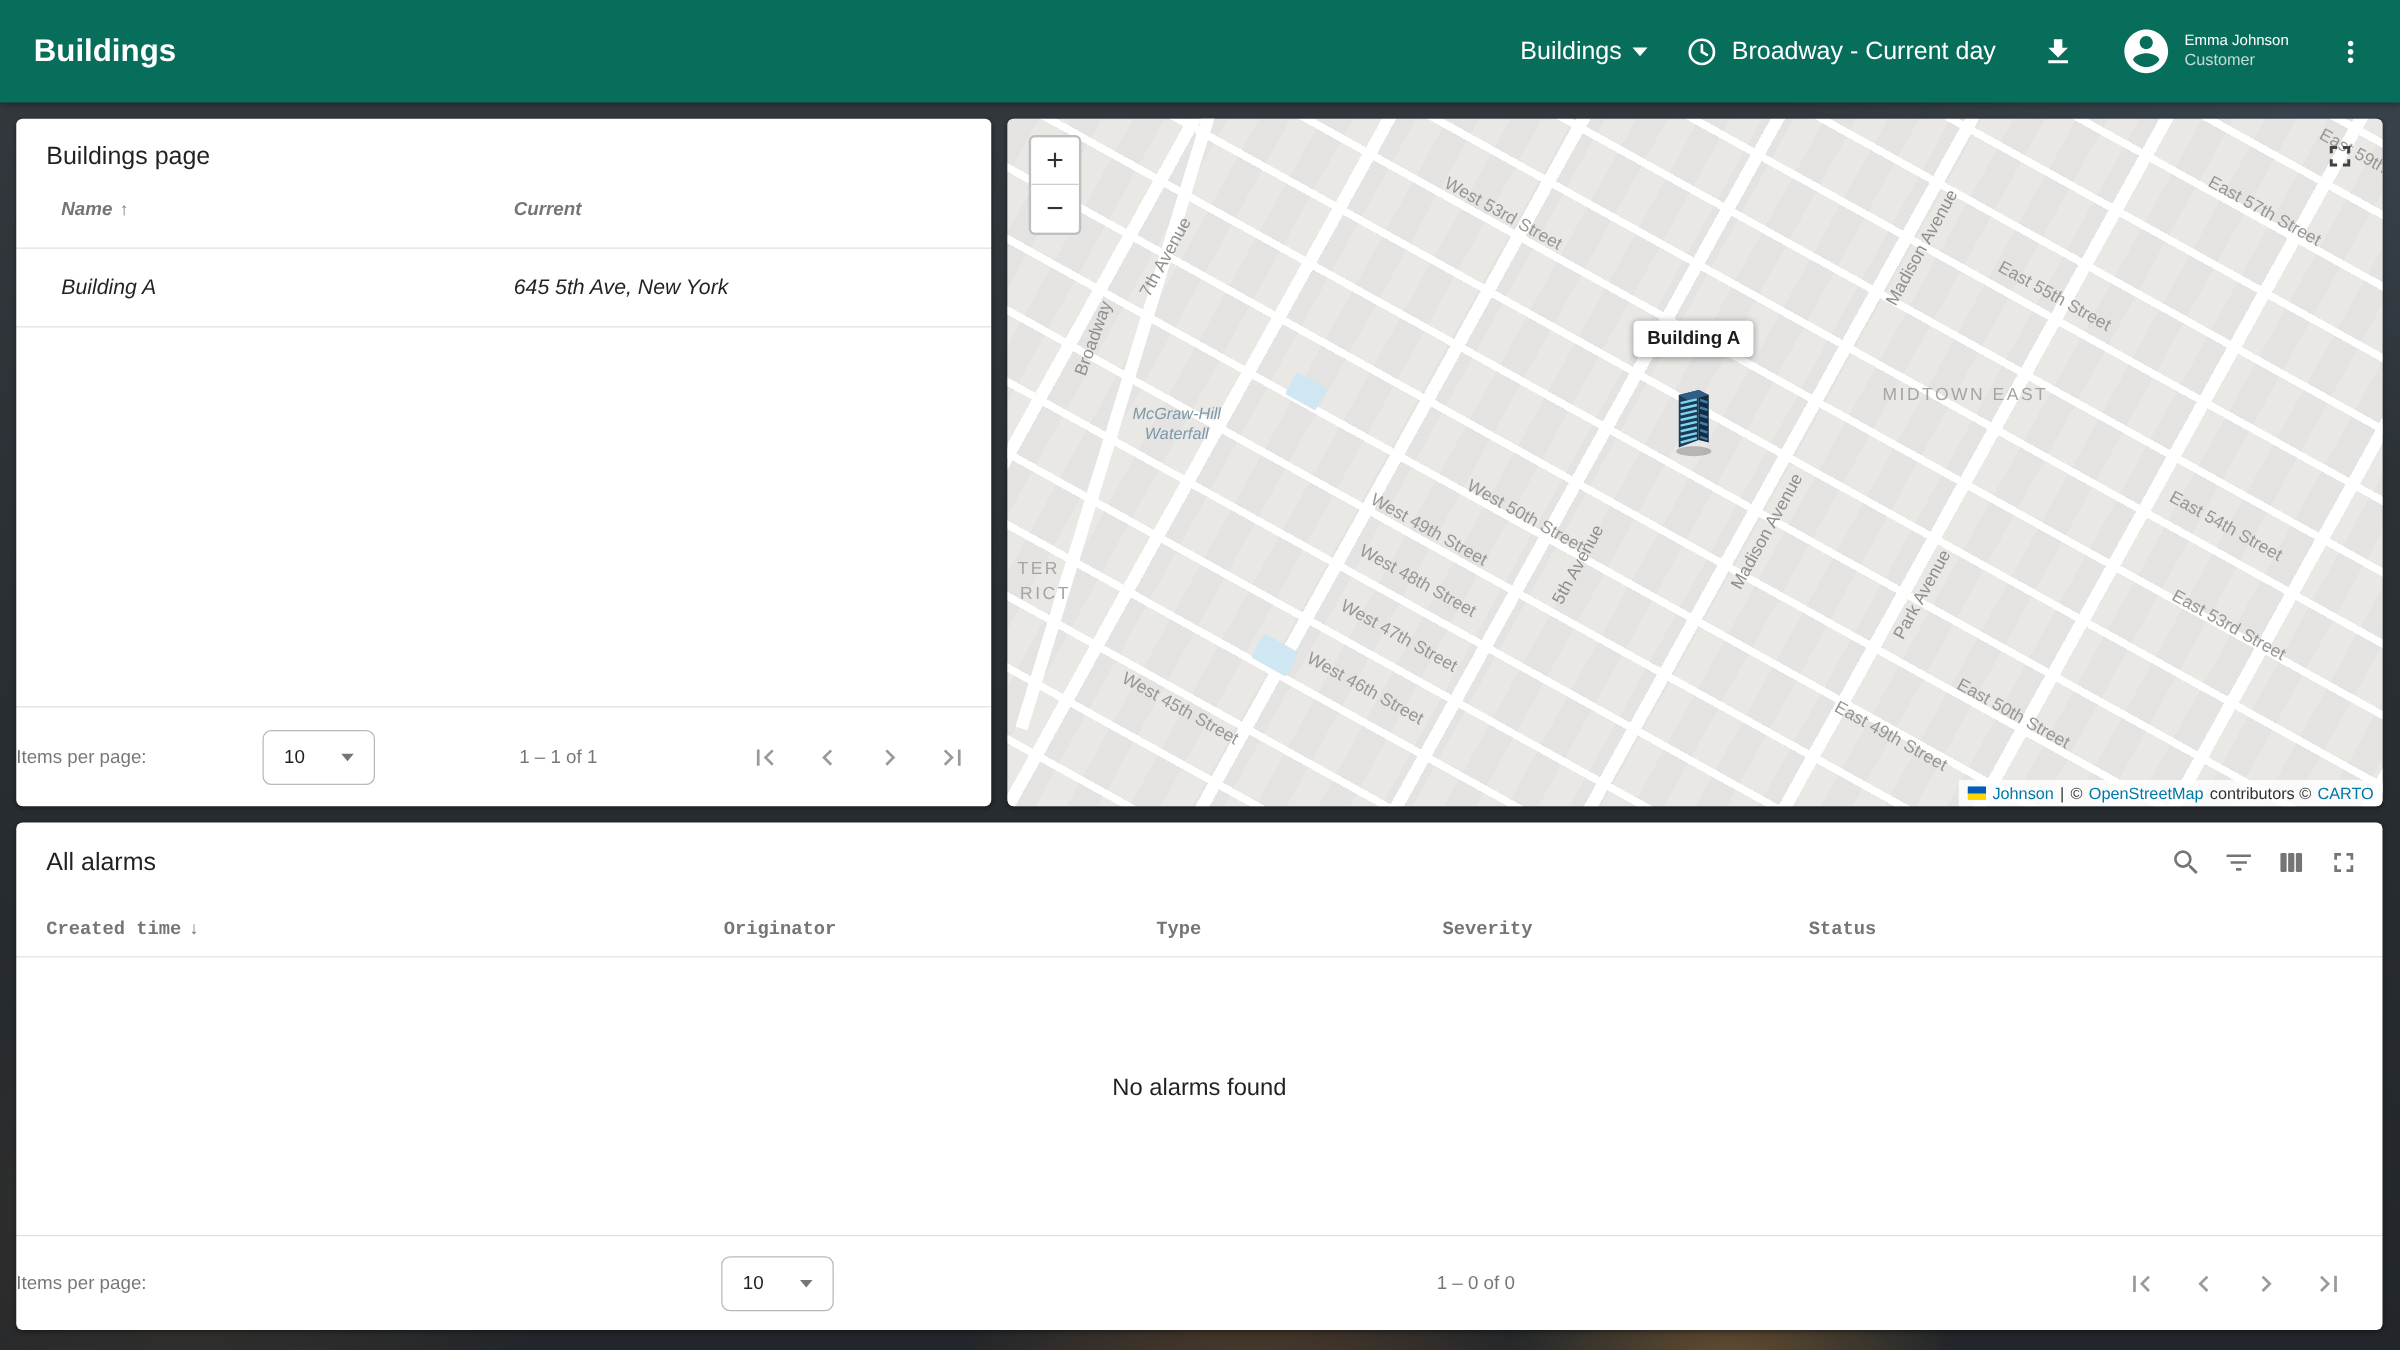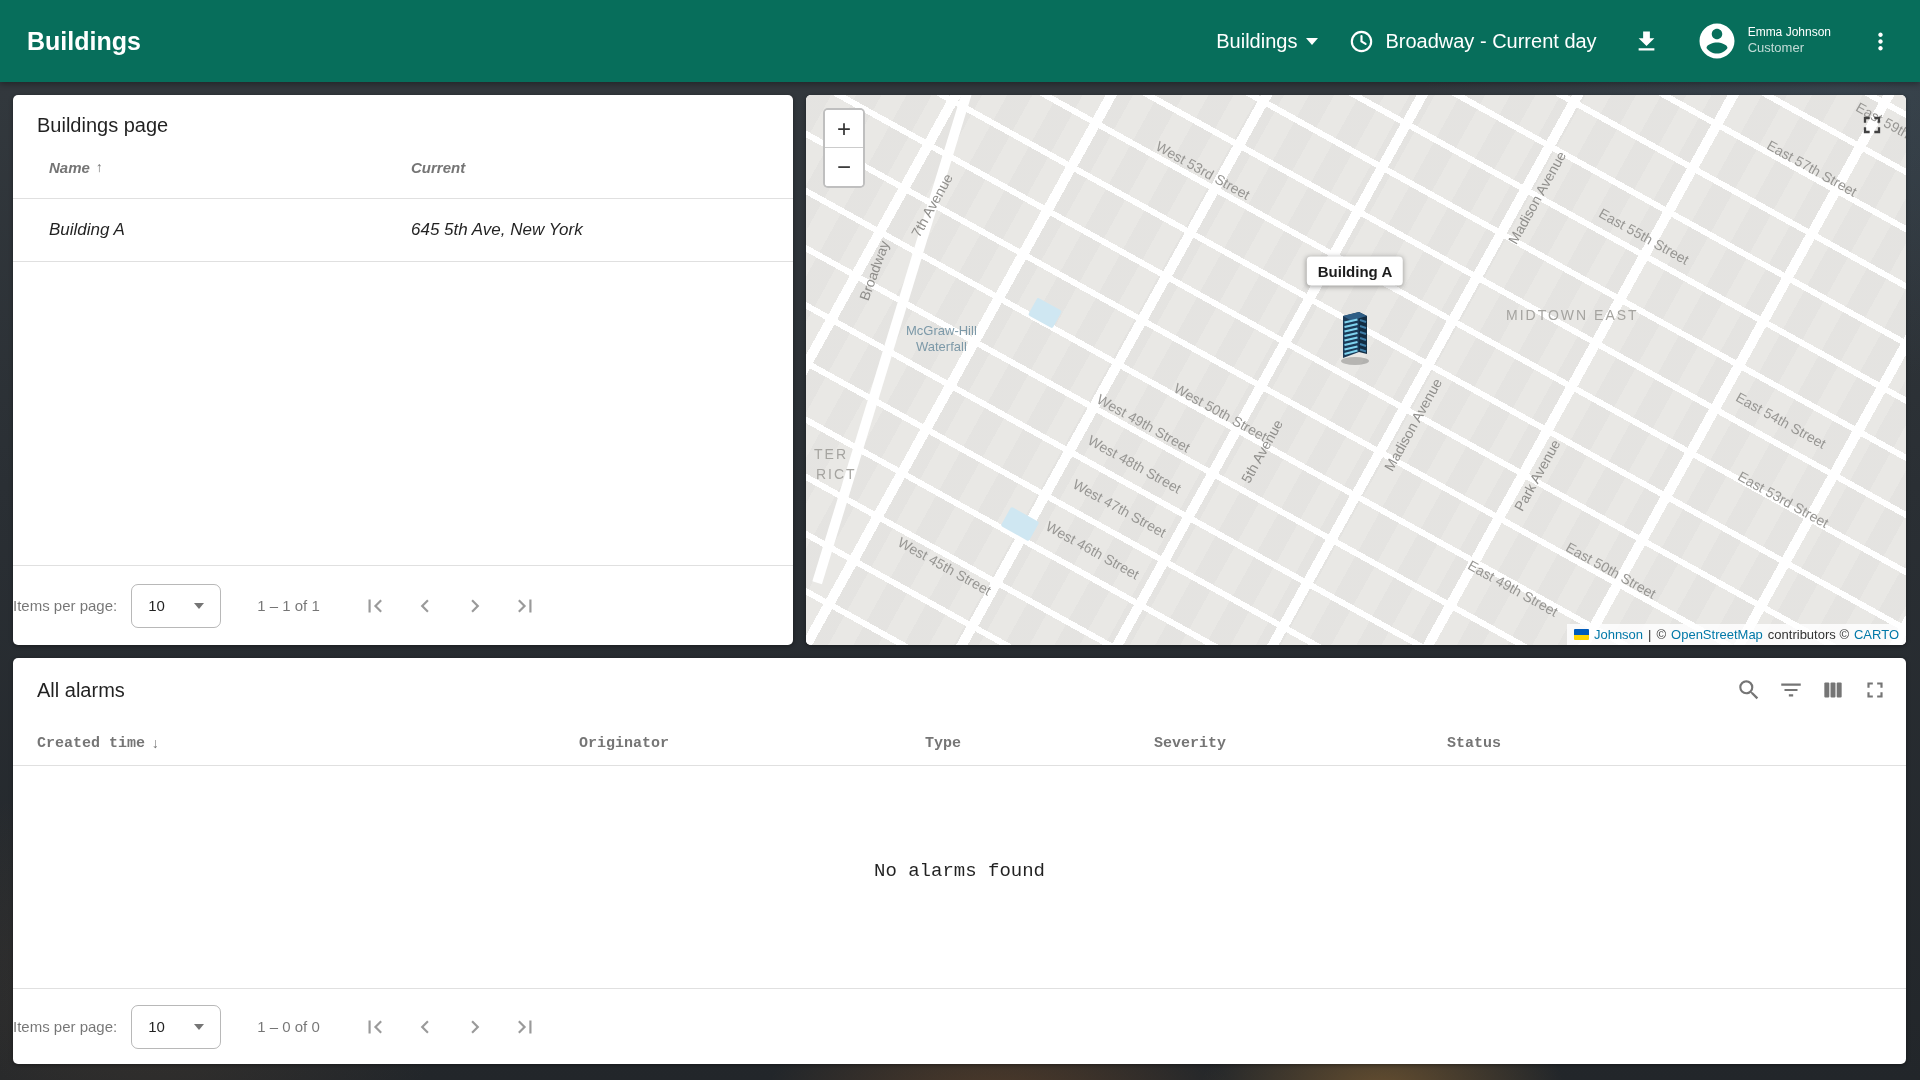--- a/index.html
+++ b/index.html
@@ -38,21 +38,21 @@
 
   
   .grid2{display:grid;grid-template-columns:362px 1fr;align-items:center;padding-left:36px;box-sizing:border-box;font-style:italic;}
   .thead{height:63px;border-bottom:1px solid rgba(0,0,0,.12);color:#757575;font-size:15px;font-weight:700;}
   .th{display:flex;align-items:center;gap:6px;cursor:pointer;}
   .sort-arrow{font-size:14px;color:#757575;}
   .trow{height:63px;border-bottom:1px solid rgba(0,0,0,.12);font-size:17px;color:rgba(0,0,0,.87);cursor:pointer;}
   .spacer{flex:1;}
 
   
-  .paginator{display:flex;align-items:center;justify-content:flex-start;gap:10px;height:80px;
+  .paginator{display:flex;align-items:center;justify-content:space-between;gap:10px;height:80px;
     border-top:1px solid rgba(0,0,0,.12);padding-right:14px;color:rgba(0,0,0,.54);font-size:15px;box-sizing:border-box;margin-top:12px;}
   .pg-label{margin-right:4px;}
   .pg-select{display:flex;align-items:center;justify-content:space-between;width:90px;height:44px;
     border:1px solid rgba(0,0,0,.28);border-radius:7px;padding:0 16px 0 16px;box-sizing:border-box;
     color:rgba(0,0,0,.87);cursor:pointer;margin-right:26px;}
   .pg-select .caret{color:#757575;border-left-width:5px;border-right-width:5px;border-top-width:6px;}
   .pg-range{margin-right:28px;}
   .pg-btns{display:flex;align-items:center;gap:16px;}
   .pg-btn{background:none;border:none;padding:4px;cursor:pointer;display:flex;}
   .pg-btn svg{fill:#9a9a9a;}
@@ -65,21 +65,21 @@
       repeating-linear-gradient(119deg, rgba(0,0,0,0.018) 0 22px, rgba(0,0,0,0) 22px 44px),
       #e9e8e5;}
   .broadway{position:absolute;left:88px;top:-60px;width:10px;height:560px;background:#fff;transform:rotate(17deg);}
   .water{position:absolute;background:#cfe7f2;transform:rotate(29deg);border-radius:2px;}
   .water.w1{left:225px;top:208px;width:28px;height:20px;}
   .water.w2{left:198px;top:418px;width:32px;height:22px;}
 
   .map-label{position:absolute;color:#979693;font-size:14px;white-space:pre;transform-origin:0 0;pointer-events:none;}
   .map-label.avenue{color:#8f8e8b;}
   .map-label.district{color:#a5a4a0;letter-spacing:2px;font-size:14px;}
-  .map-label.poi{color:#7c99a8;font-size:13px;white-space:pre-line;text-align:center;line-height:1.25;}
+  .map-label.poi{color:#7c99a8;font-size:13px;font-style:italic;white-space:pre-line;text-align:center;line-height:1.25;}
 
   .marker-tooltip{position:absolute;left:549px;top:176px;transform:translate(-50%,-50%);
     background:#fff;border-radius:4px;padding:6px 11px;font-size:15px;font-weight:700;color:#1c1c1c;
     box-shadow:0 1px 5px rgba(0,0,0,.35);cursor:pointer;}
   .marker-icon{position:absolute;left:527px;top:211px;width:44px;height:60px;cursor:pointer;}
 
   .zoom-ctl{position:absolute;left:17px;top:13px;width:38px;border:2px solid rgba(0,0,0,.25);border-radius:5px;
     overflow:hidden;background:#fff;z-index:3;}
   .zoom-btn{display:block;width:100%;height:38px;background:#fff;border:none;font-size:24px;color:#333;
     cursor:pointer;line-height:38px;padding:0;font-family:"Liberation Sans",sans-serif;}
@@ -95,21 +95,21 @@
   .flag .f-b{background:#005BBB;}
   .flag .f-y{background:#FFD500;}
 
   
   .alarms-head{display:flex;align-items:center;justify-content:space-between;height:64px;padding:0 10px 0 24px;box-sizing:border-box;}
   .alarms-title{font-size:20px;color:rgba(0,0,0,.87);font-weight:500;}
   .alarms-actions{display:flex;align-items:center;}
   .alarms-actions .icon-btn{width:42px;height:42px;}
   .grid5{display:grid;grid-template-columns:542px 346px 229px 293px 1fr;align-items:center;padding-left:24px;box-sizing:border-box;font-family:Liberation Mono, monospace;}
   .alarms-thead{height:44px;border-bottom:1px solid rgba(0,0,0,.12);color:#757575;font-size:15px;font-weight:700;}
-  .alarms-body{flex:1;display:flex;align-items:center;justify-content:center;font-family:Liberation Mono, monospace;}
+  .alarms-body{flex:1;display:flex;align-items:center;justify-content:center;}
   .empty-text{font-size:19px;color:rgba(0,0,0,.87);}
   .alarms .paginator{height:76px;padding-right:26px;}
 </style>
 </head>
 <body>
 
 <div class="app">
 
   <header>
     <div class="h-title">Buildings</div>

